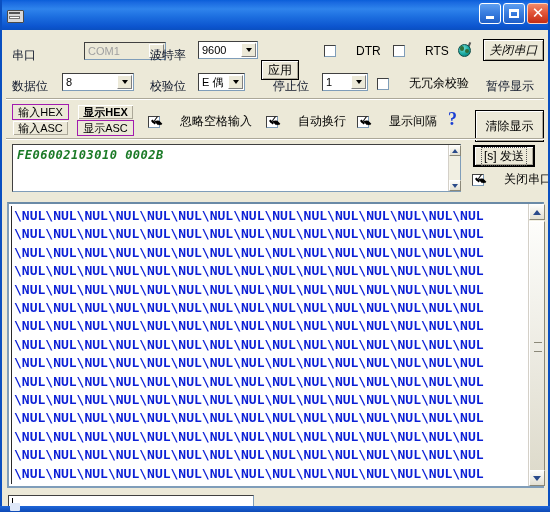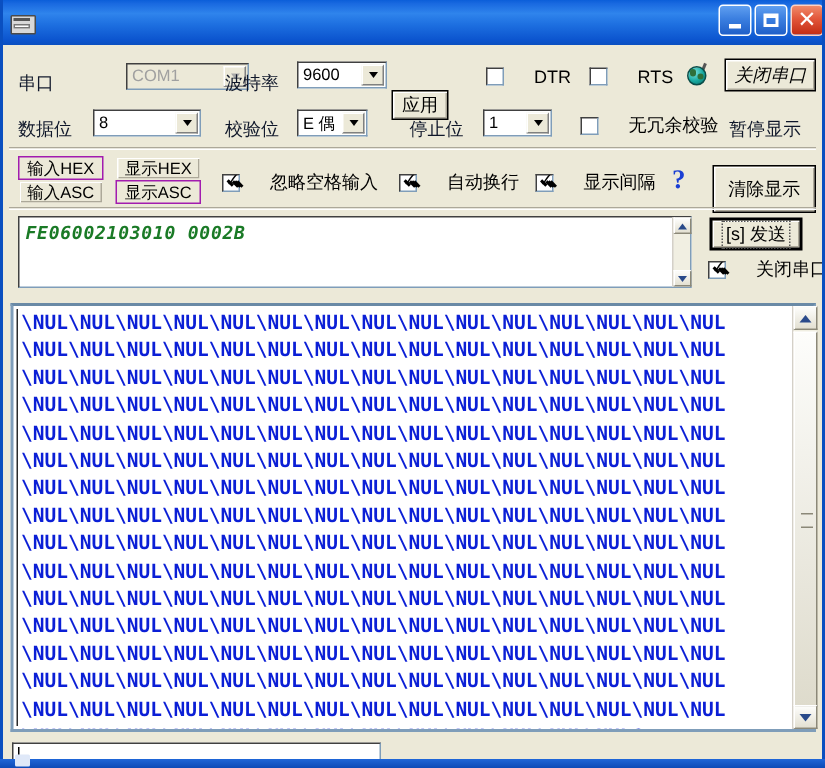--- a/index.html
+++ b/index.html
@@ -293,38 +293,38 @@
     </div>
 
     <span class="lbl" style="position:absolute;left:271px;top:48px;">停止位</span>
     <div class="combo" style="left:320px;top:43px;width:46px;">
       <span class="val">1</span>
       <span class="arrow">
           <i></i>
         </span>
     </div>
 
-    <div class="cb" style="left:385px;top:45px;">
+    <div class="cb" style="left:375px;top:45px;">
       <span class="box"></span>
       <span class="ctext">无冗余校验</span>
     </div>
 
     <span class="lbl" style="position:absolute;left:484px;top:48px;">暂停显示</span>
 
     <div class="hline" style="left:4px;top:68px;width:538px;"></div>
     <div class="hline l" style="left:4px;top:69px;width:538px;"></div>
 
     <div class="tgl down" style="left:10px;top:74px;width:57px;">
       <span>输入HEX</span>
     </div>
     <div class="tgl up" style="left:10px;top:90px;width:57px;">
       <span>输入ASC</span>
     </div>
 
-    <div class="tgl up" style="left:75px;top:74px;width:57px;">
+    <div class="tgl up" style="left:75px;top:74px;width:57px;font-weight:bold;">
       <span>显示HEX</span>
     </div>
     <div class="tgl down" style="left:75px;top:90px;width:57px;">
       <span>显示ASC</span>
     </div>
 
     <div class="cb" style="left:146px;top:83px;">
       <span class="box checked">
           <span class="tick">✓</span>
         </span>

